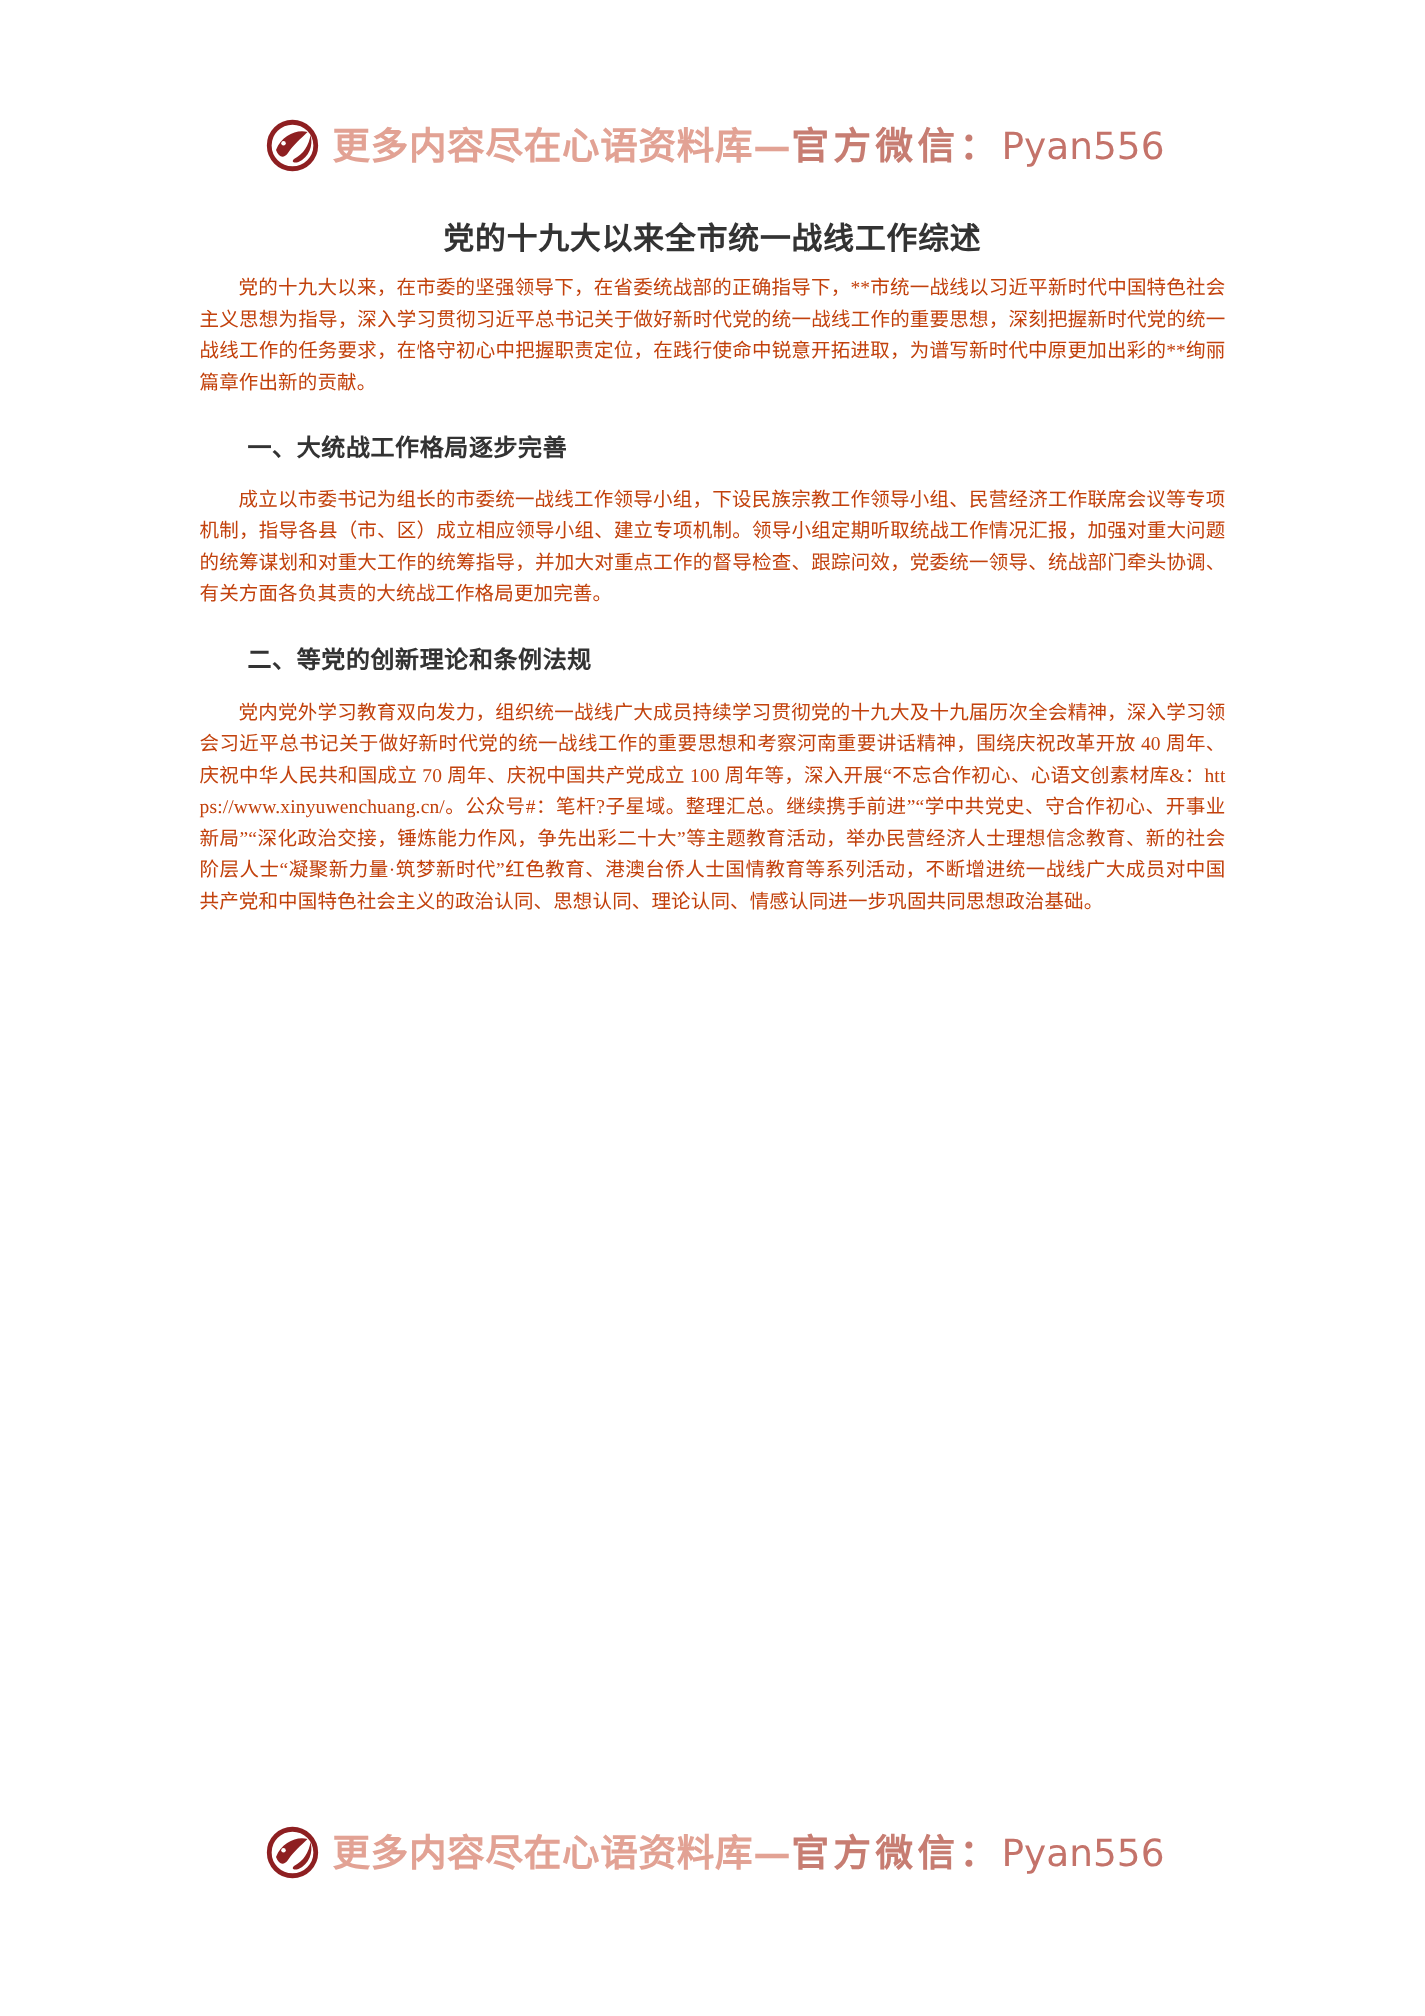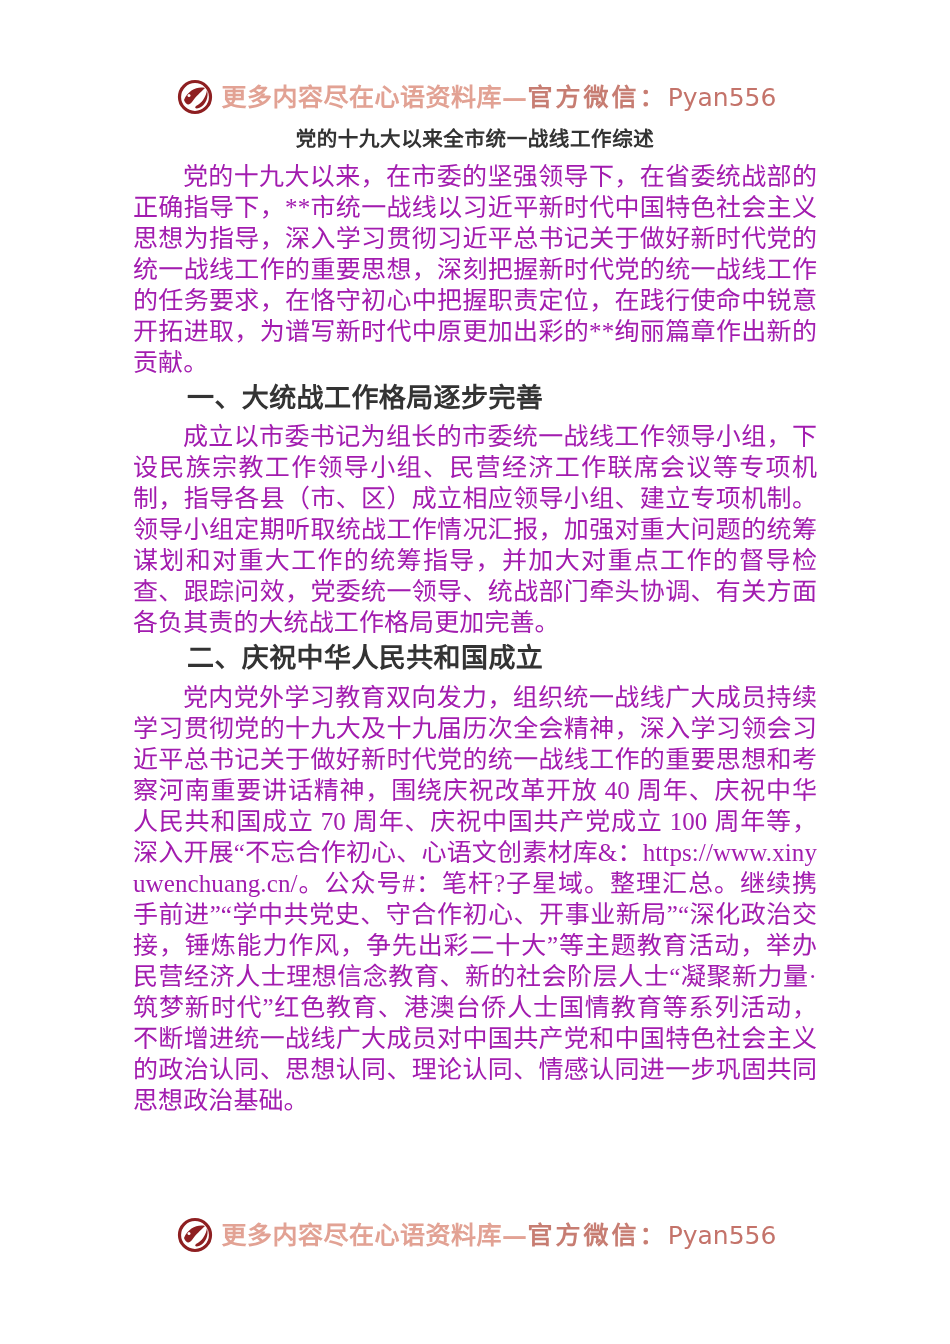--- a/index.html
+++ b/index.html
@@ -66,55 +66,55 @@
     font-family: "DejaVu Sans", "Liberation Sans", sans-serif;
     font-weight: 400;
     color: #c4736a;
     letter-spacing: 0px;
   }
 
   
   .doc {
     position: absolute;
     left: 133px;
-    top: 124px;
+    top: 144px;
     width: 684px;
   }
 
   .doc-title {
     font-family: "DejaVu Serif", "Liberation Serif", serif;
     font-weight: 700;
     font-size: 20.5px;
     line-height: 30px;
     text-align: center;
     color: #333333;
     margin: 0 0 7px 0;
     letter-spacing: 0.6px;
   }
 
   .para {
-    font-size: 25px;
-    line-height: 31px;
+    font-size: 13px;
+    line-height: 21px;
     text-align: justify;
     text-justify: inter-ideograph;
     text-indent: 2em;
     margin: 0;
     padding: 0;
-    color: #a21caf;
+    color: #c2410c;
     letter-spacing: 0.1px;
     word-break: break-all;
   }
 
   .heading {
     font-family: "DejaVu Serif", "Liberation Serif", serif;
     font-weight: 700;
-    font-size: 27px;
+    font-size: 16px;
     line-height: 30.4px;
     text-indent: 2em;
-    margin: 5px 0 8px 0;
+    margin: 19px 0 8px 0;
     color: #333333;
     letter-spacing: 0.4px;
   }
 
   .para + .para { margin-top: 9px; font-style: italic; }
 </style>
 </head>
 <body>
 
 <div class="page">
@@ -138,21 +138,21 @@
   <div class="doc">
     <h1 class="doc-title">党的十九大以来全市统一战线工作综述</h1>
 
     <p class="para">党的十九大以来，在市委的坚强领导下，在省委统战部的正确指导下，**市统一战线以习近平新时代中国特色社会主义思想为指导，深入学习贯彻习近平总书记关于做好新时代党的统一战线工作的重要思想，深刻把握新时代党的统一战线工作的任务要求，在恪守初心中把握职责定位，在践行使命中锐意开拓进取，为谱写新时代中原更加出彩的**绚丽篇章作出新的贡献。</p>
 
     <h2 class="heading">一、大统战工作格局逐步完善</h2>
 
 
     <p class="para">成立以市委书记为组长的市委统一战线工作领导小组，下设民族宗教工作领导小组、民营经济工作联席会议等专项机制，指导各县（市、区）成立相应领导小组、建立专项机制。领导小组定期听取统战工作情况汇报，加强对重大问题的统筹谋划和对重大工作的统筹指导，并加大对重点工作的督导检查、跟踪问效，党委统一领导、统战部门牵头协调、有关方面各负其责的大统战工作格局更加完善。</p>
 
-    <h2 class="heading">二、庆祝中华人民共和国成立</h2>
+    <h2 class="heading">二、等党的创新理论和条例法规</h2>
 
 
     <p class="para">党内党外学习教育双向发力，组织统一战线广大成员持续学习贯彻党的十九大及十九届历次全会精神，深入学习领会习近平总书记关于做好新时代党的统一战线工作的重要思想和考察河南重要讲话精神，围绕庆祝改革开放 40 周年、庆祝中华人民共和国成立 70 周年、庆祝中国共产党成立 100 周年等，深入开展“不忘合作初心、心语文创素材库&amp;：https://www.xinyuwenchuang.cn/。公众号#：笔杆?子星域。整理汇总。继续携手前进”“学中共党史、守合作初心、开事业新局”“深化政治交接，锤炼能力作风，争先出彩二十大”等主题教育活动，举办民营经济人士理想信念教育、新的社会阶层人士“凝聚新力量·筑梦新时代”红色教育、港澳台侨人士国情教育等系列活动，不断增进统一战线广大成员对中国共产党和中国特色社会主义的政治认同、思想认同、理论认同、情感认同进一步巩固共同思想政治基础。</p>
 
   </div>
 
   <div class="watermark watermark-bottom">
     <span class="wm-logo">
       <svg viewBox="0 0 42 42" xmlns="http://www.w3.org/2000/svg" aria-hidden="true">
         <circle cx="21" cy="21" r="15.5" fill="none" stroke="#8e1f21" stroke-width="3.2"></circle>

